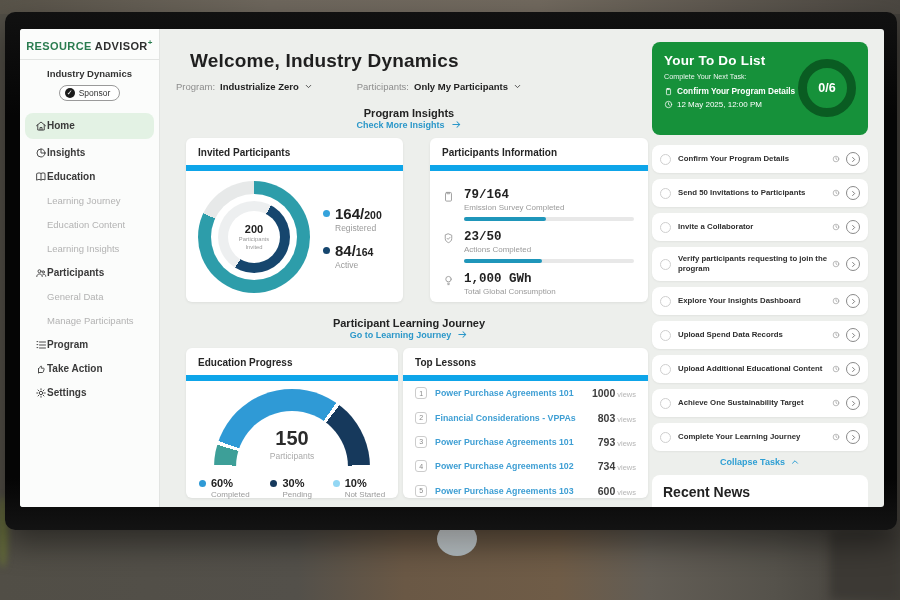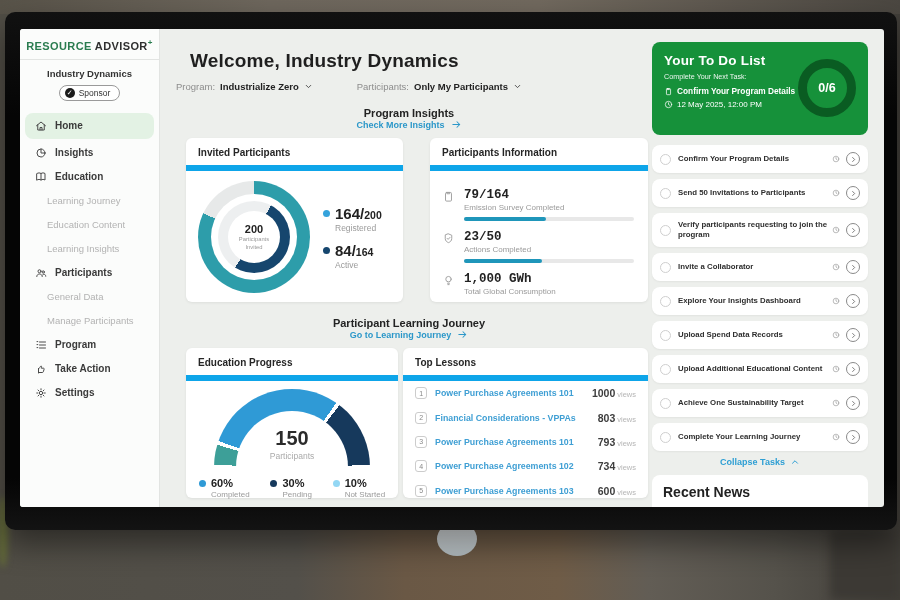--- a/index.html
+++ b/index.html
@@ -33,21 +33,21 @@
   .logo .g { color:#2a7c4f; } .logo .d { color:#2f2f2f; }
   .logo .plus { color:#2a7c4f; font-size:8px; vertical-align:super; }
   .logo-div { margin-top:7px; border-top:1px solid #e2e4e2; }
   .org { margin-top:8px; text-align:center; font-size:9.5px; font-weight:bold; color:#333; }
   .badge-wrap { text-align:center; margin-top:6px; }
   .badge { display:inline-flex; align-items:center; gap:4px; border:1px solid #9a9a9a;
     border-radius:10px; padding:2px 9px 2px 5px; font-size:8.5px; color:#333; background:#fff; }
   .badge-dot { width:10px; height:10px; border-radius:50%; background:#1c1c1c; color:#fff;
     font-size:7px; line-height:10px; text-align:center; }
   .menu { margin-top:12px; }
-  .mi { height:24px; display:flex; align-items:center; gap:8px; padding-left:15px;
+  .mi { height:24px; display:flex; align-items:center; padding-left:15px;
     font-size:10px; font-weight:bold; color:#3a3a3a; cursor:pointer; }
   .mi.active { background:#e3f2e4; border-radius:8px; margin:0 5px 2px 5px; padding-left:10px; height:26px; }
   .mi.sub { padding-left:27px; color:#b3b3b3; font-weight:normal; font-size:9.5px; }
   .ic { width:12px; height:12px; fill:none; stroke:#4a4a4a; stroke-width:2;
     stroke-linecap:round; stroke-linejoin:round; flex:none; }
 
   
   .main { position:absolute; left:146px; top:0; width:482px; height:100%; }
   .welcome { margin:21px 0 0 24px; font-size:19px; font-weight:bold; color:#1f1f1f; letter-spacing:.2px; }
   .filters { margin:9px 0 0 10px; display:flex; gap:44px; font-size:9.5px; color:#8d8d8d; align-items:center; }
@@ -472,34 +472,34 @@
               <path d="M12 7.5V12l3 2"></path>
             </svg>
           <span class="t-go">
               <svg viewBox="0 0 24 24">
                 <path d="M9 5l7 7-7 7"></path>
               </svg>
             </span>
         </div>
         <div class="task">
           <span class="cb"></span>
+          <span class="t-lab">Invite a Collaborator</span>
+          <svg class="t-clk" viewBox="0 0 24 24">
+              <circle cx="12" cy="12" r="8.5"></circle>
+              <path d="M12 7.5V12l3 2"></path>
+            </svg>
+          <span class="t-go">
+              <svg viewBox="0 0 24 24">
+                <path d="M9 5l7 7-7 7"></path>
+              </svg>
+            </span>
+        </div>
+        <div class="task">
+          <span class="cb"></span>
           <span class="t-lab">Verify participants requesting to join the program</span>
-          <svg class="t-clk" viewBox="0 0 24 24">
-              <circle cx="12" cy="12" r="8.5"></circle>
-              <path d="M12 7.5V12l3 2"></path>
-            </svg>
-          <span class="t-go">
-              <svg viewBox="0 0 24 24">
-                <path d="M9 5l7 7-7 7"></path>
-              </svg>
-            </span>
-        </div>
-        <div class="task">
-          <span class="cb"></span>
-          <span class="t-lab">Invite a Collaborator</span>
           <svg class="t-clk" viewBox="0 0 24 24">
               <circle cx="12" cy="12" r="8.5"></circle>
               <path d="M12 7.5V12l3 2"></path>
             </svg>
           <span class="t-go">
               <svg viewBox="0 0 24 24">
                 <path d="M9 5l7 7-7 7"></path>
               </svg>
             </span>
         </div>

